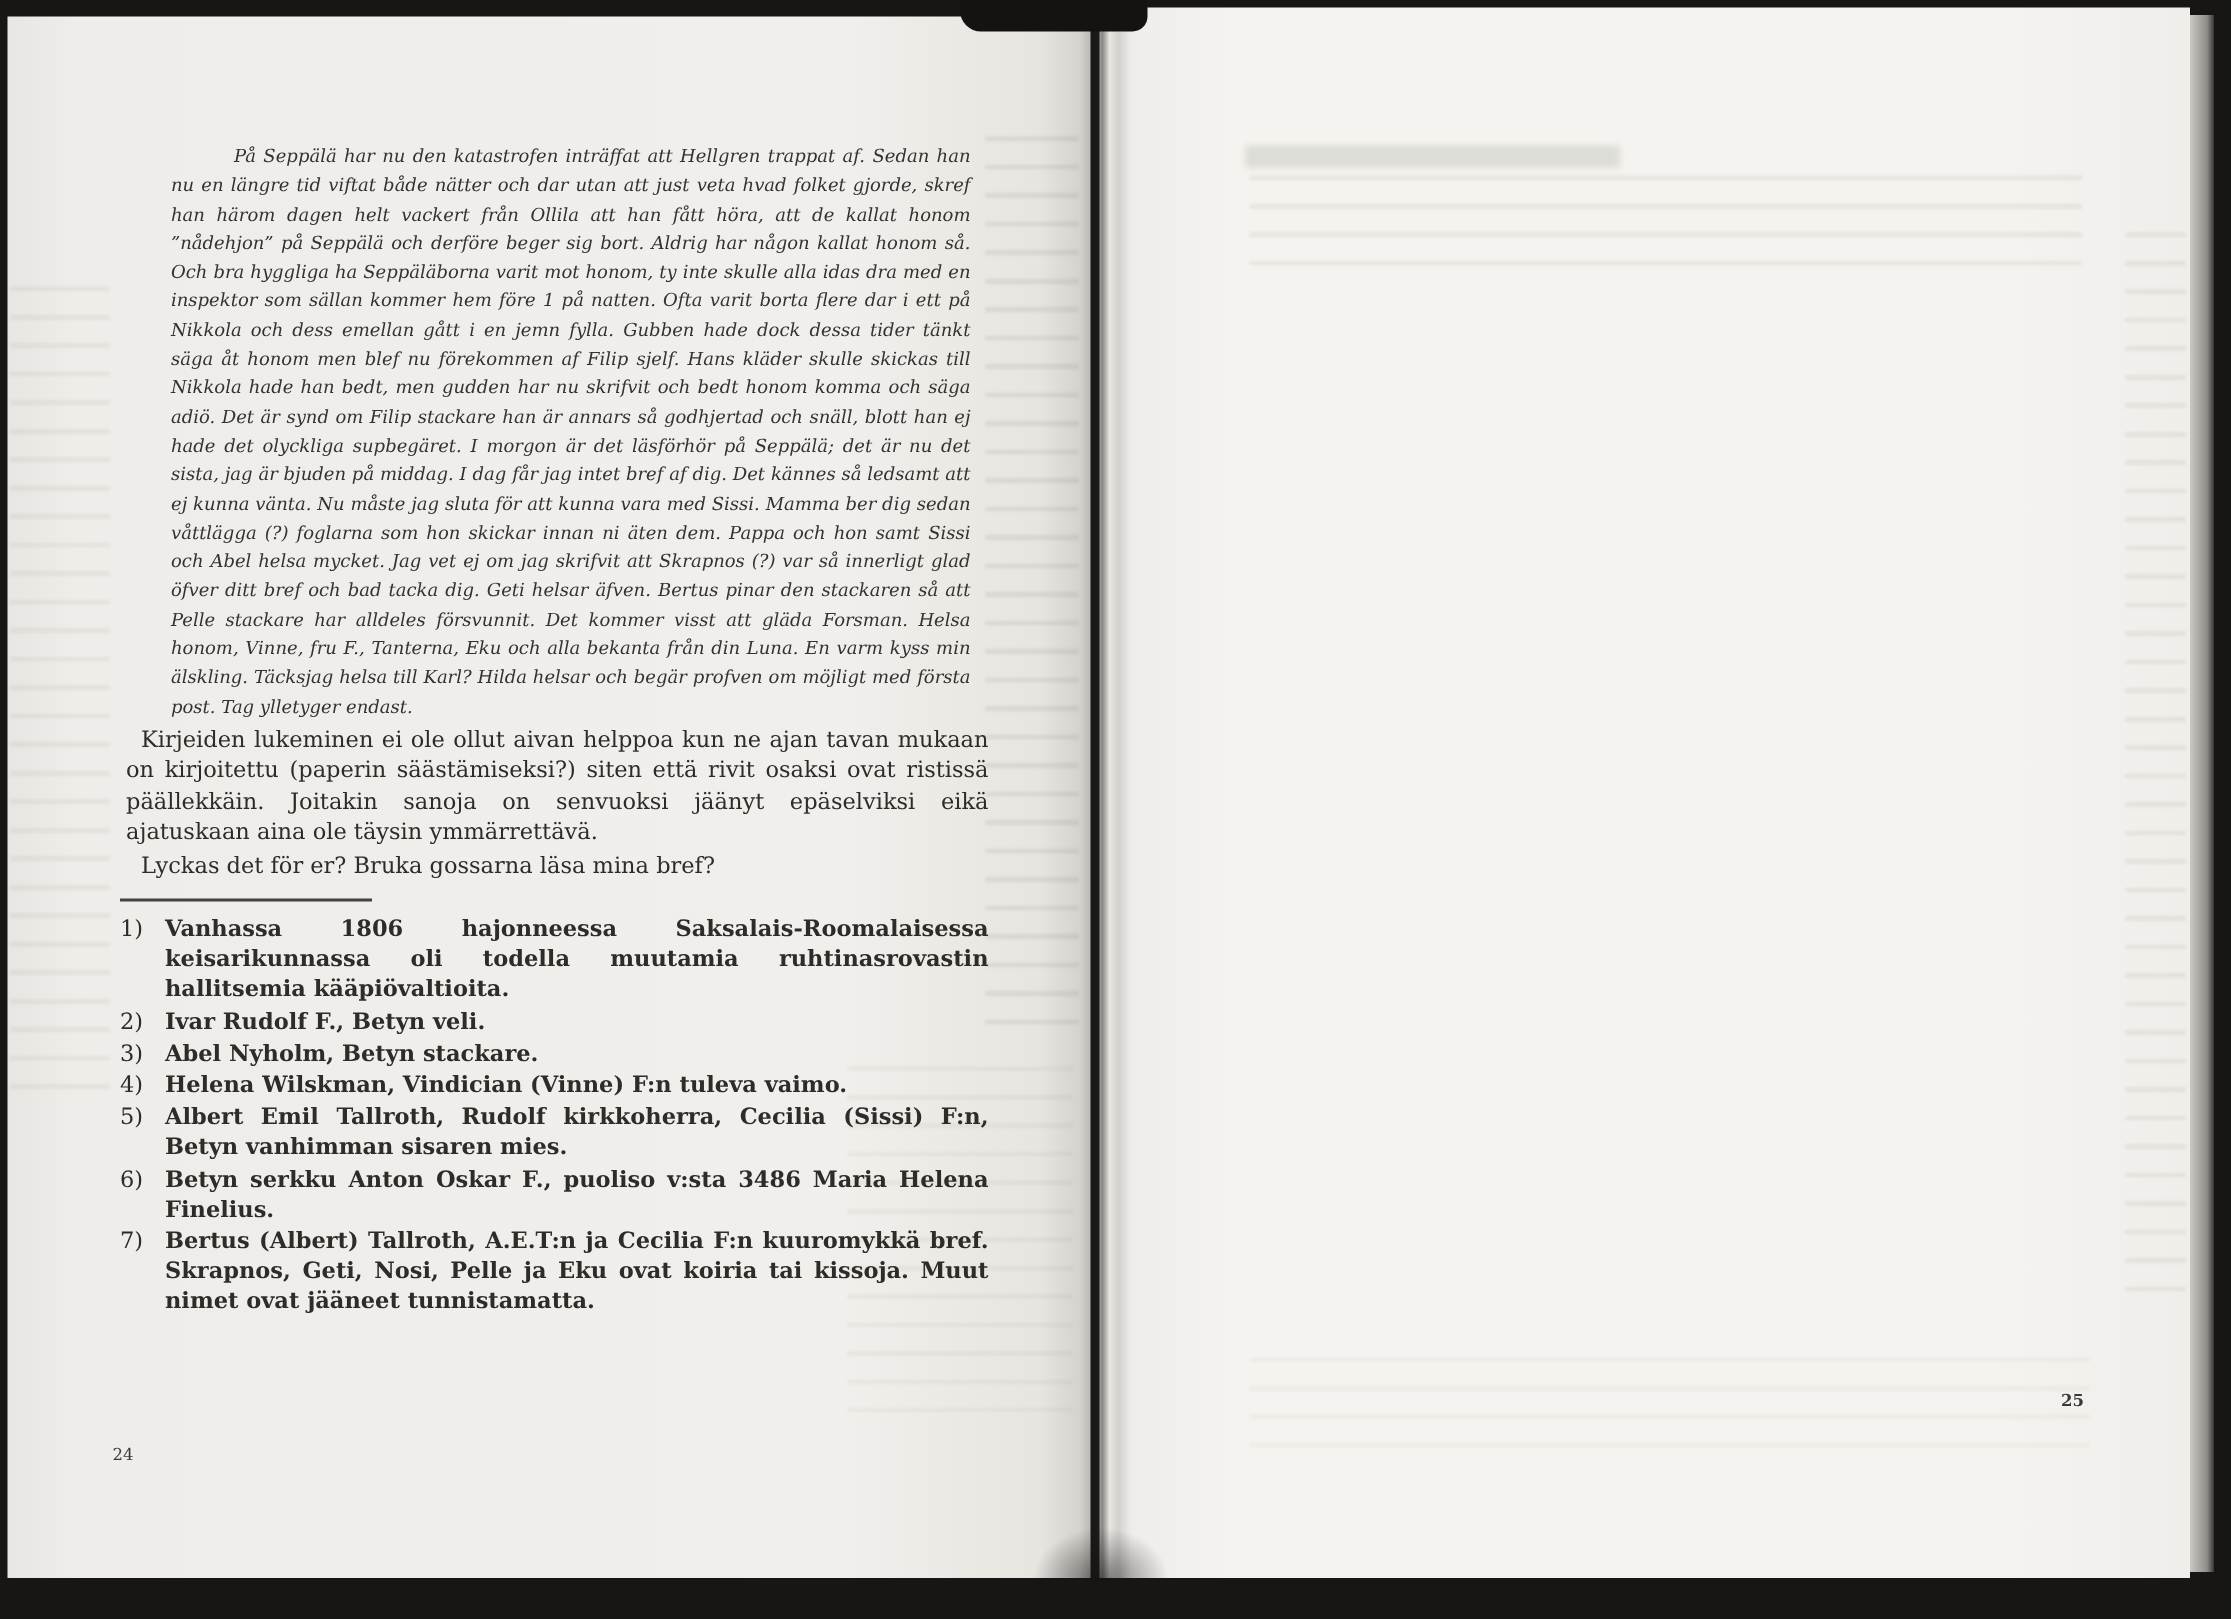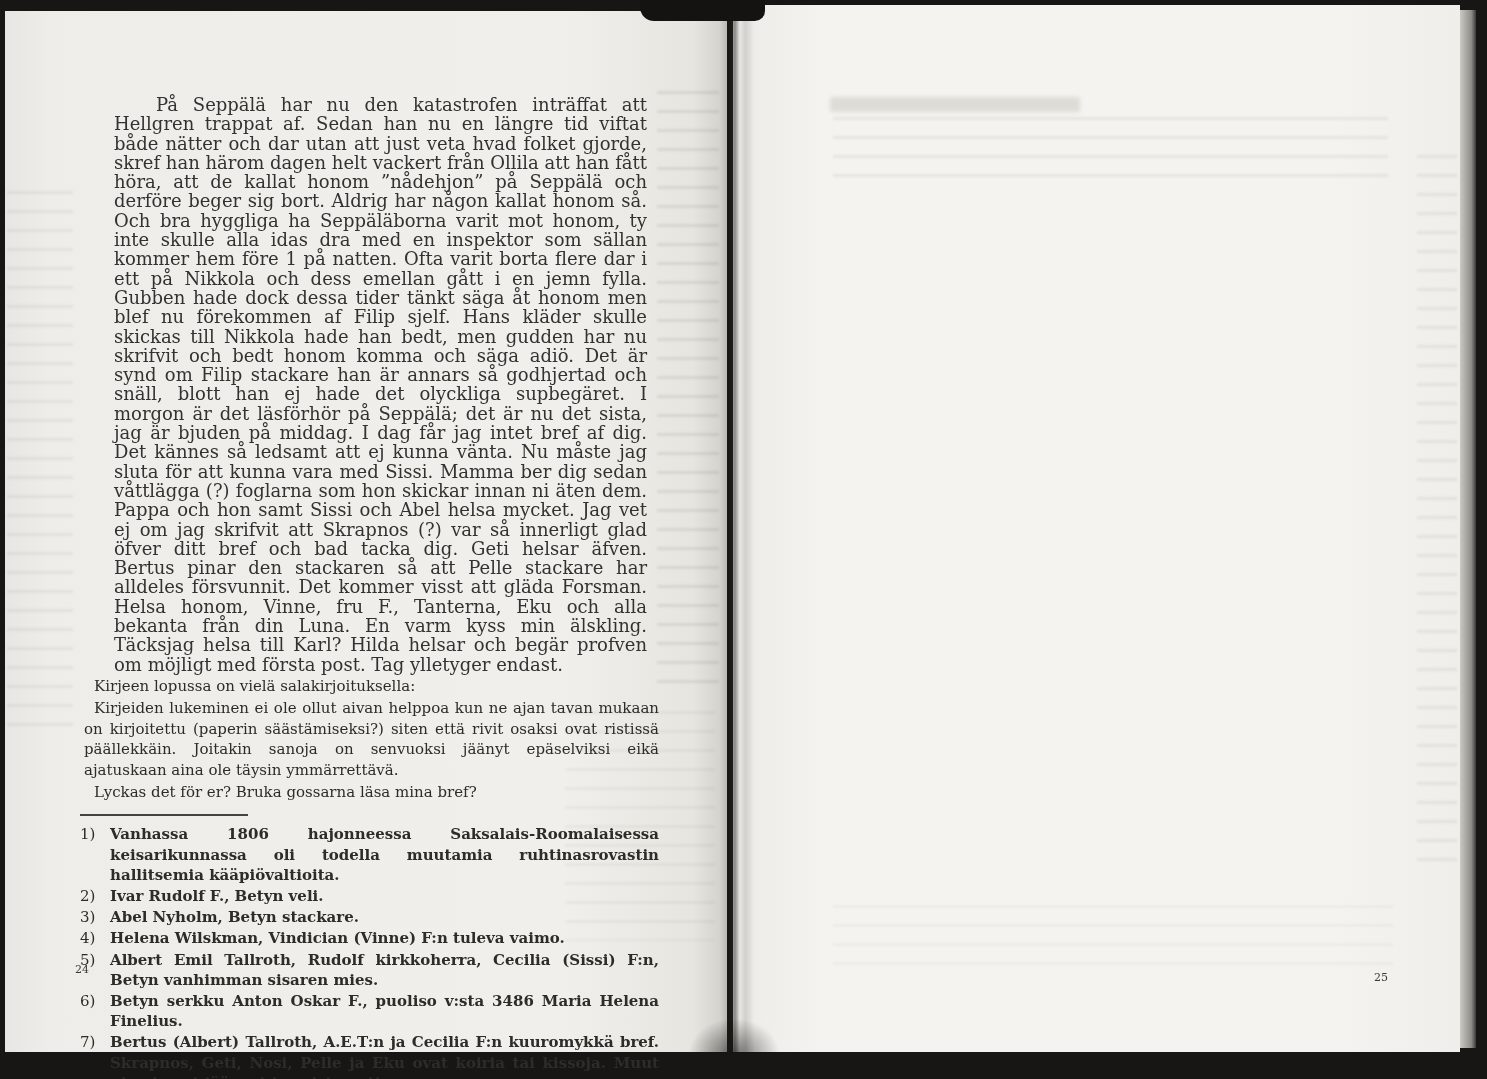--- a/index.html
+++ b/index.html
@@ -45,21 +45,22 @@
     position:absolute; left:688px; top:1018px; width:92px; height:36px;
     background:radial-gradient(ellipse at center bottom, rgba(20,19,17,0.55), rgba(20,19,17,0) 70%);
   }
 
   
   .left-content {
     position:absolute; left:79px; top:84px; width:575px;
   }
   .letter {
     margin-left:30px; margin-right:12px;
-    font-size:18px; line-height:19.3px;
+    font-style:italic;
+    font-size:12px; line-height:19.3px;
     text-align:justify;
     text-indent:42px;
     color:#343230;
   }
   .body-para {
     margin:2px 0 0 0;
     font-size:15px; line-height:20.4px;
     text-align:justify;
     text-indent:10px;
   }
@@ -74,21 +75,21 @@
     margin:0 0 1px 0;
   }
   .fn-num { width:30px; flex:0 0 30px; margin-left:-4px; }
   .fn-text { flex:1; text-align:justify;font-weight:bold; }
 
   .page-number {
     position:absolute;
     font-size:11px; color:#3a3834;
   }
   .pn-left { left:70px; top:952px; }
-  .pn-right { left:641px; top:966px; }
+  .pn-right { left:641px; top:922px;font-weight:bold; }
 
   
   .ghost-stripes {
     position:absolute;
     background:repeating-linear-gradient(to bottom, rgba(105,101,92,0.12) 0 3px, transparent 3px 19px);
     filter:blur(1px);
     pointer-events:none;
   }
   .ghost-blob {
     position:absolute;
@@ -104,21 +105,20 @@
 <div>
 
   <div class="page page-left">
     <div class="ghost-stripes" style="left:2px; top:180px; width:66px; height:540px; opacity:.7;"></div>
     <div class="ghost-stripes" style="left:652px; top:80px; width:62px; height:600px;"></div>
     <div class="ghost-stripes" style="left:560px; top:700px; width:150px; height:230px; opacity:.55;"></div>
 
     <div class="left-content">
       <div class="letter">På Seppälä har nu den katastrofen inträffat att Hellgren trappat af. Sedan han nu en längre tid viftat både nätter och dar utan att just veta hvad folket gjorde, skref han härom dagen helt vackert från Ollila att han fått höra, att de kallat honom ”nådehjon” på Seppälä och derföre beger sig bort. Aldrig har någon kallat honom så. Och bra hyggliga ha Seppäläborna varit mot honom, ty inte skulle alla idas dra med en inspektor som sällan kommer hem före 1 på natten. Ofta varit borta flere dar i ett på Nikkola och dess emellan gått i en jemn fylla. Gubben hade dock dessa tider tänkt säga åt honom men blef nu förekommen af Filip sjelf. Hans kläder skulle skickas till Nikkola hade han bedt, men gudden har nu skrifvit och bedt honom komma och säga adiö. Det är synd om Filip stackare han är annars så godhjertad och snäll, blott han ej hade det olyckliga supbegäret. I morgon är det läsförhör på Seppälä; det är nu det sista, jag är bjuden på middag. I dag får jag intet bref af dig. Det kännes så ledsamt att ej kunna vänta. Nu måste jag sluta för att kunna vara med Sissi. Mamma ber dig sedan våttlägga (?) foglarna som hon skickar innan ni äten dem. Pappa och hon samt Sissi och Abel helsa mycket. Jag vet ej om jag skrifvit att Skrapnos (?) var så innerligt glad öfver ditt bref och bad tacka dig. Geti helsar äfven. Bertus pinar den stackaren så att Pelle stackare har alldeles försvunnit. Det kommer visst att gläda Forsman. Helsa honom, Vinne, fru F., Tanterna, Eku och alla bekanta från din Luna. En varm kyss min älskling. Täcksjag helsa till Karl? Hilda helsar och begär profven om möjligt med första post. Tag ylletyger endast.</div>
 
-      <p class="body-para">Kirjeen lopussa on vielä salakirjoituksella:</p>
       <p class="body-para">Kirjeiden lukeminen ei ole ollut aivan helppoa kun ne ajan tavan mukaan on kirjoitettu (paperin säästämiseksi?) siten että rivit osaksi ovat ristissä päällekkäin. Joitakin sanoja on senvuoksi jäänyt epäselviksi eikä ajatuskaan aina ole täysin ymmärrettävä.</p>
       <p class="body-para">Lyckas det för er? Bruka gossarna läsa mina bref?</p>
 
       <div class="footnote-rule"></div>
 
       <div>
         <div class="fn-row">
           <span class="fn-num">1)</span>
           <span class="fn-text">Vanhassa 1806 hajonneessa Saksalais-Roomalaisessa keisarikunnassa oli todella muutamia ruhtinasrovastin hallitsemia kääpiövaltioita.</span>
         </div>

